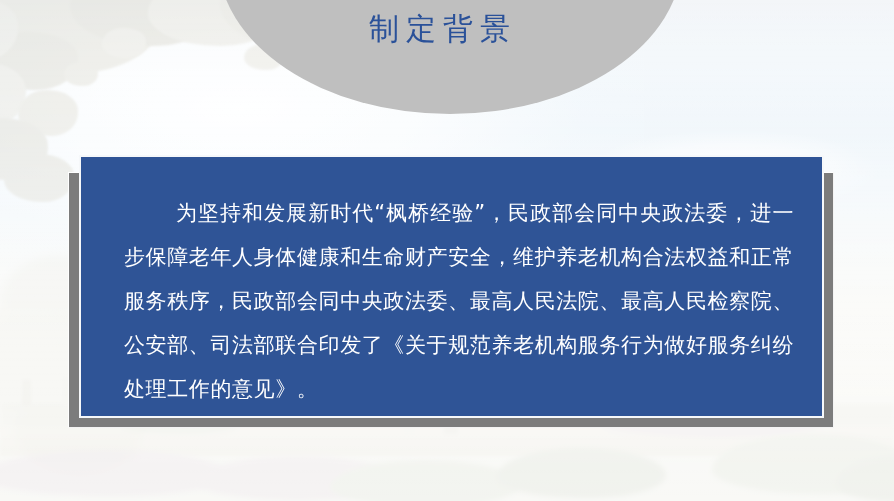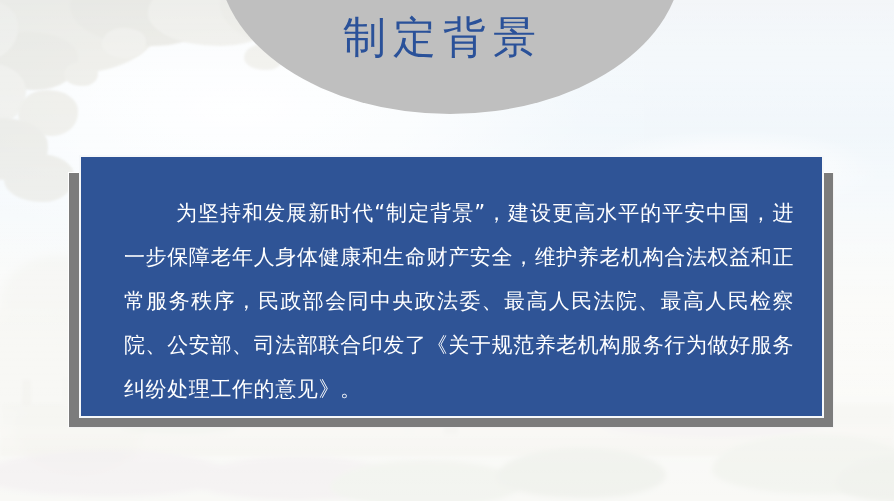--- a/index.html
+++ b/index.html
@@ -176,21 +176,21 @@
     background: #bfbfbf;
     border-radius: 50%;
   }
   .title-text {
     position: absolute;
     left: 0;
     right: 8px;
     top: 9px;
     text-align: center;
     font-family: "DejaVu Serif", "Liberation Serif", serif;
-    font-size: 43px;
+    font-size: 30px;
     letter-spacing: 7px;
     color: #2a5199;
     white-space: nowrap;
   }
 
   
   .frame-shadow {
     position: absolute;
     left: 68px;
     top: 172px;
@@ -284,16 +284,16 @@
     </div>
 
     <div class="bg-haze"></div>
   </div>
 
   <div class="title-ellipse"></div>
   <div class="title-text">制定背景</div>
 
   <div class="frame-shadow"></div>
   <div class="content-panel">
-    <div class="content-body">为坚持和发展新时代“制定背景”，建设更高水平的平安中国，进一步保障老年人身体健康和生命财产安全，维护养老机构合法权益和正常服务秩序，民政部会同中央政法委、最高人民法院、最高人民检察院、公安部、司法部联合印发了《关于规范养老机构服务行为做好服务纠纷处理工作的意见》。</div>
+    <div class="content-body">为坚持和发展新时代“枫桥经验”，民政部会同中央政法委，进一步保障老年人身体健康和生命财产安全，维护养老机构合法权益和正常服务秩序，民政部会同中央政法委、最高人民法院、最高人民检察院、公安部、司法部联合印发了《关于规范养老机构服务行为做好服务纠纷处理工作的意见》。</div>
   </div>
 
 </div>
 
 </body></html>

